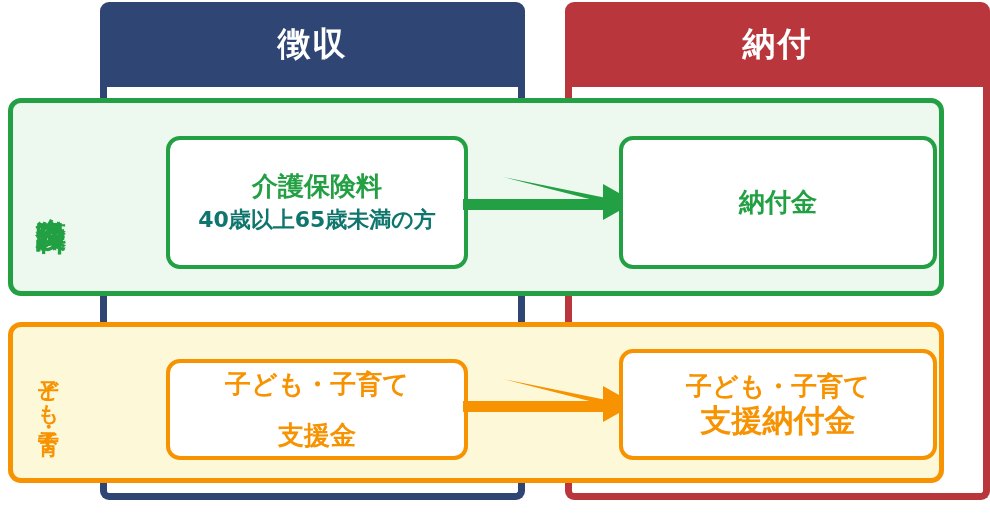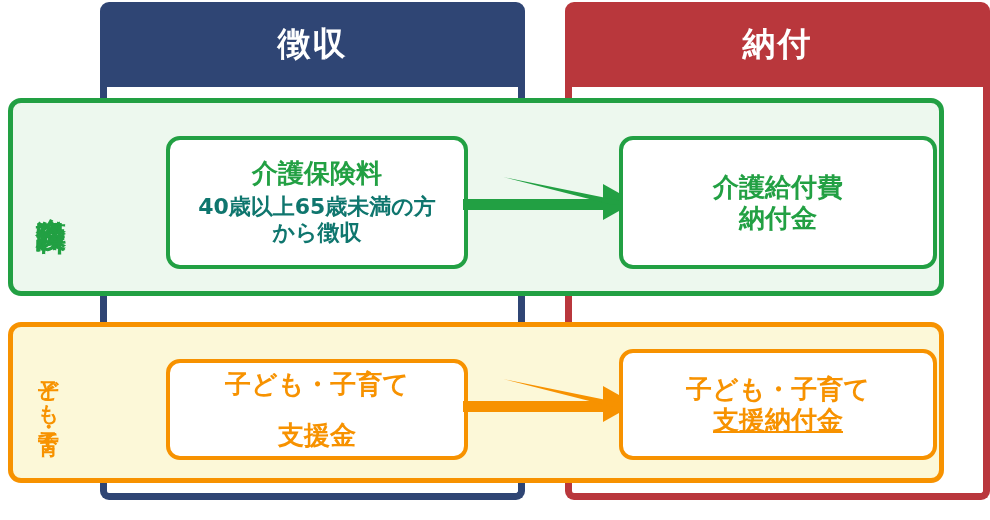--- a/index.html
+++ b/index.html
@@ -86,32 +86,30 @@
     </div>
   </div>
 
   <div class="band" id="band-kaigo" style="left:5px;top:98px;width:936px;height:198px;"></div>
 
   <div class="band-label" id="label-kaigo" style="left:26px;top:110px;width:44px;height:175px;">介護保険料</div>
 
   <div class="node green" style="left:163px;top:136px;width:302px;height:133px;">
     <div class="t-main" style="font-size:26px;margin-bottom:5px;">介護保険料</div>
     <div class="t-sub" style="font-size:22px;">40歳以上65歳未満の方</div>
-    <div class="t-sub" style="font-size:22px;">から徴収</div>
   </div>
 
   <div class="arrow" style="left:460px;top:172px;width:172px;height:52px;">
     <svg viewBox="0 0 172 52" preserveAspectRatio="none">
       <path d="M0,27 L140,27 L140,12 L172,30 L140,48 L140,38 L0,38 Z" fill="#22A043"></path>
       <path d="M40,5 L168,31 L150,33 Z" fill="#22A043"></path>
     </svg>
   </div>
 
   <div class="node green" style="left:616px;top:136px;width:318px;height:133px;">
-    <div class="t-main" style="font-size:26px;">介護給付費</div>
     <div class="t-main" style="font-size:26px;">納付金</div>
   </div>
 
   <div class="band" id="band-kosodate" style="left:5px;top:322px;width:936px;height:161px;"></div>
 
   <div class="band-label" id="label-kosodate" style="left:28px;top:333px;width:34px;height:140px;">子ども・子育て</div>
 
   <div class="node orange" style="left:163px;top:359px;width:302px;height:101px;">
     <div class="t-main" style="font-size:26px;">子ども・子育て</div>
     <div class="t-main" style="font-size:26px;margin-top:20px;">支援金</div>
@@ -119,16 +117,16 @@
 
   <div class="arrow" style="left:460px;top:374px;width:172px;height:52px;">
     <svg viewBox="0 0 172 52" preserveAspectRatio="none">
       <path d="M0,27 L140,27 L140,12 L172,30 L140,48 L140,38 L0,38 Z" fill="#F79200"></path>
       <path d="M40,5 L168,31 L150,33 Z" fill="#F79200"></path>
     </svg>
   </div>
 
   <div class="node orange" style="left:616px;top:349px;width:318px;height:111px;">
     <div class="t-main" style="font-size:26px;">子ども・子育て</div>
-    <div class="t-main" style="font-size:26px;text-decoration:underline;">支援納付金</div>
+    <div class="t-main" style="font-size:31px;">支援納付金</div>
   </div>
 
 </div>
 
 </body></html>

